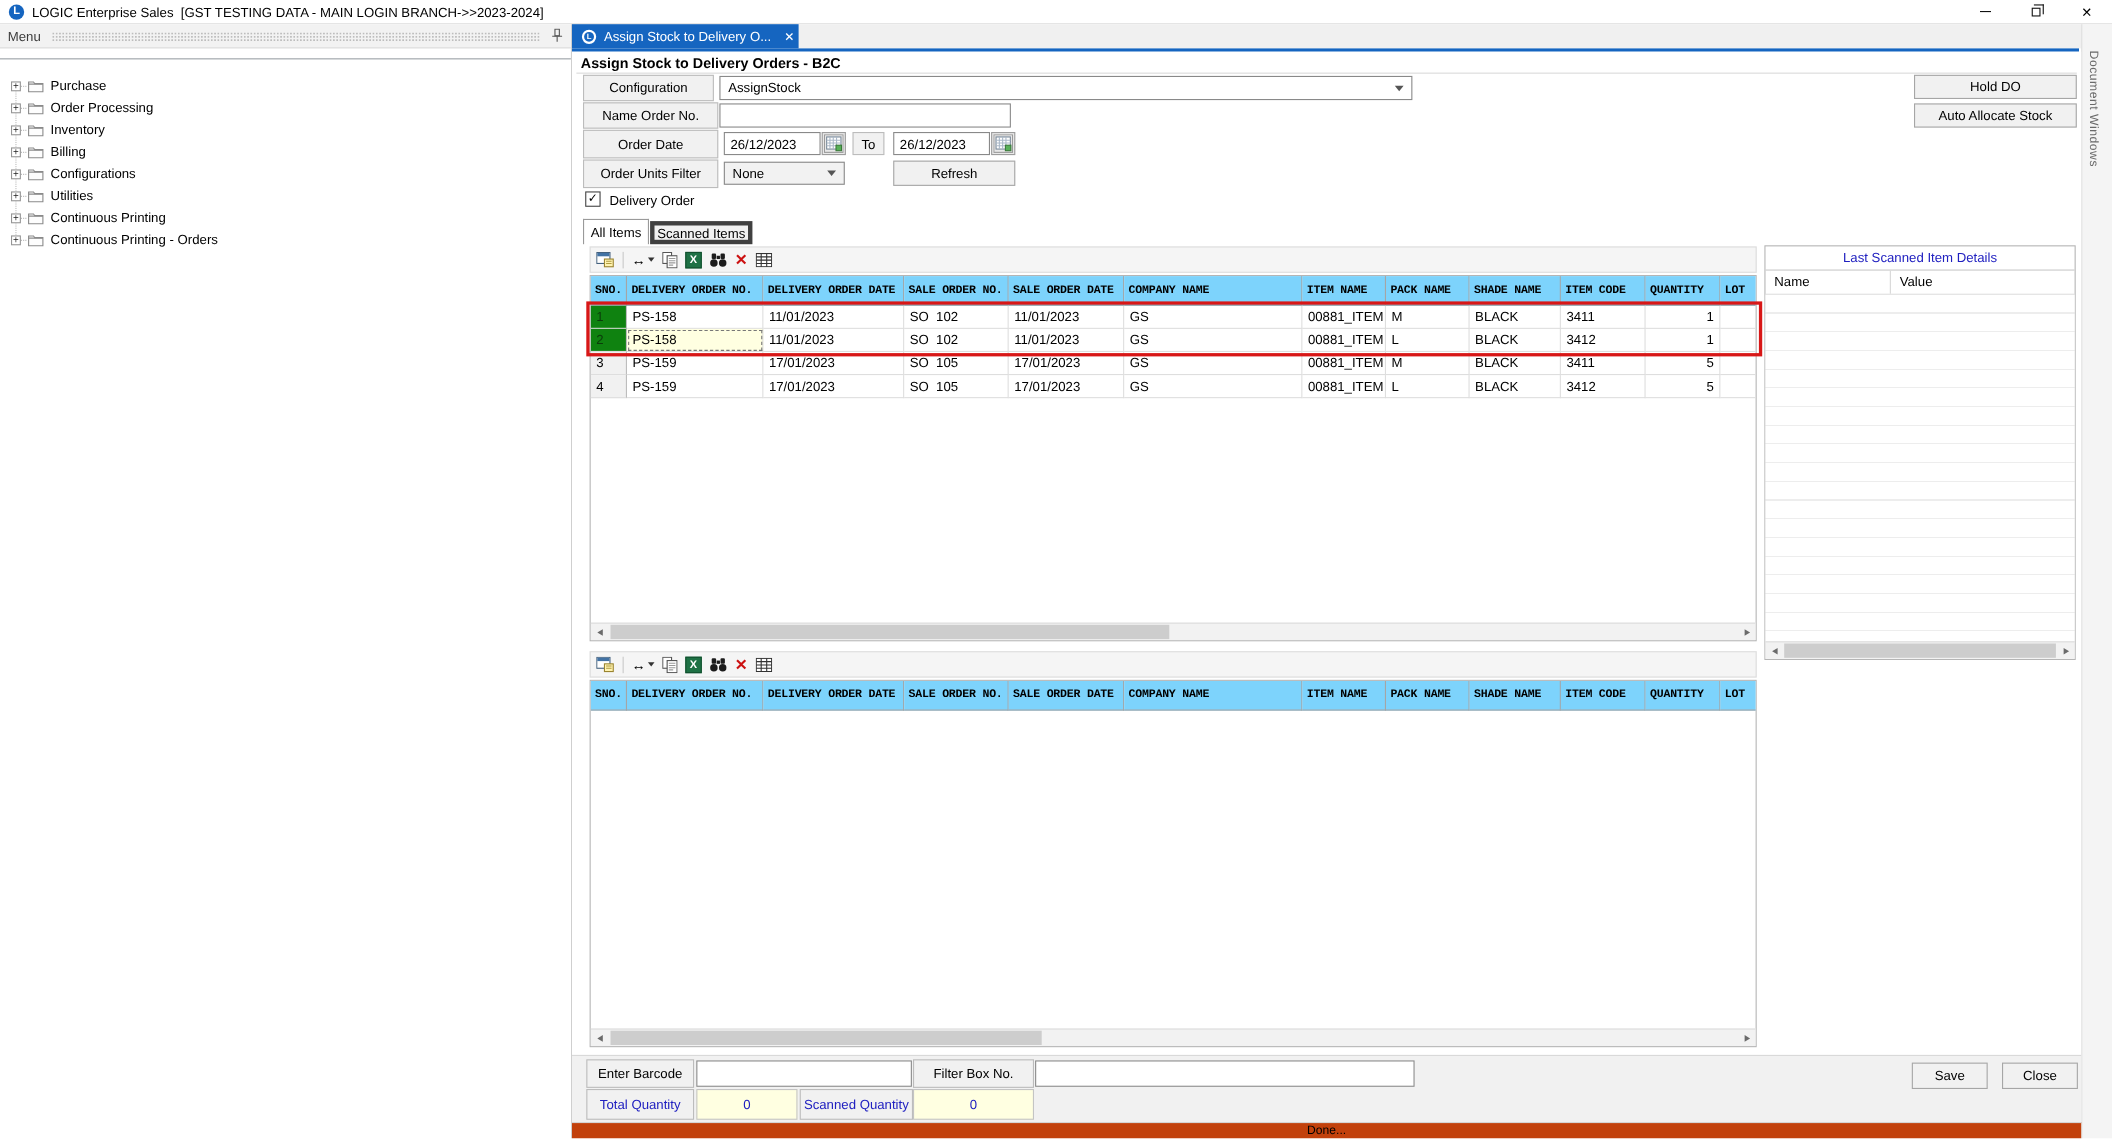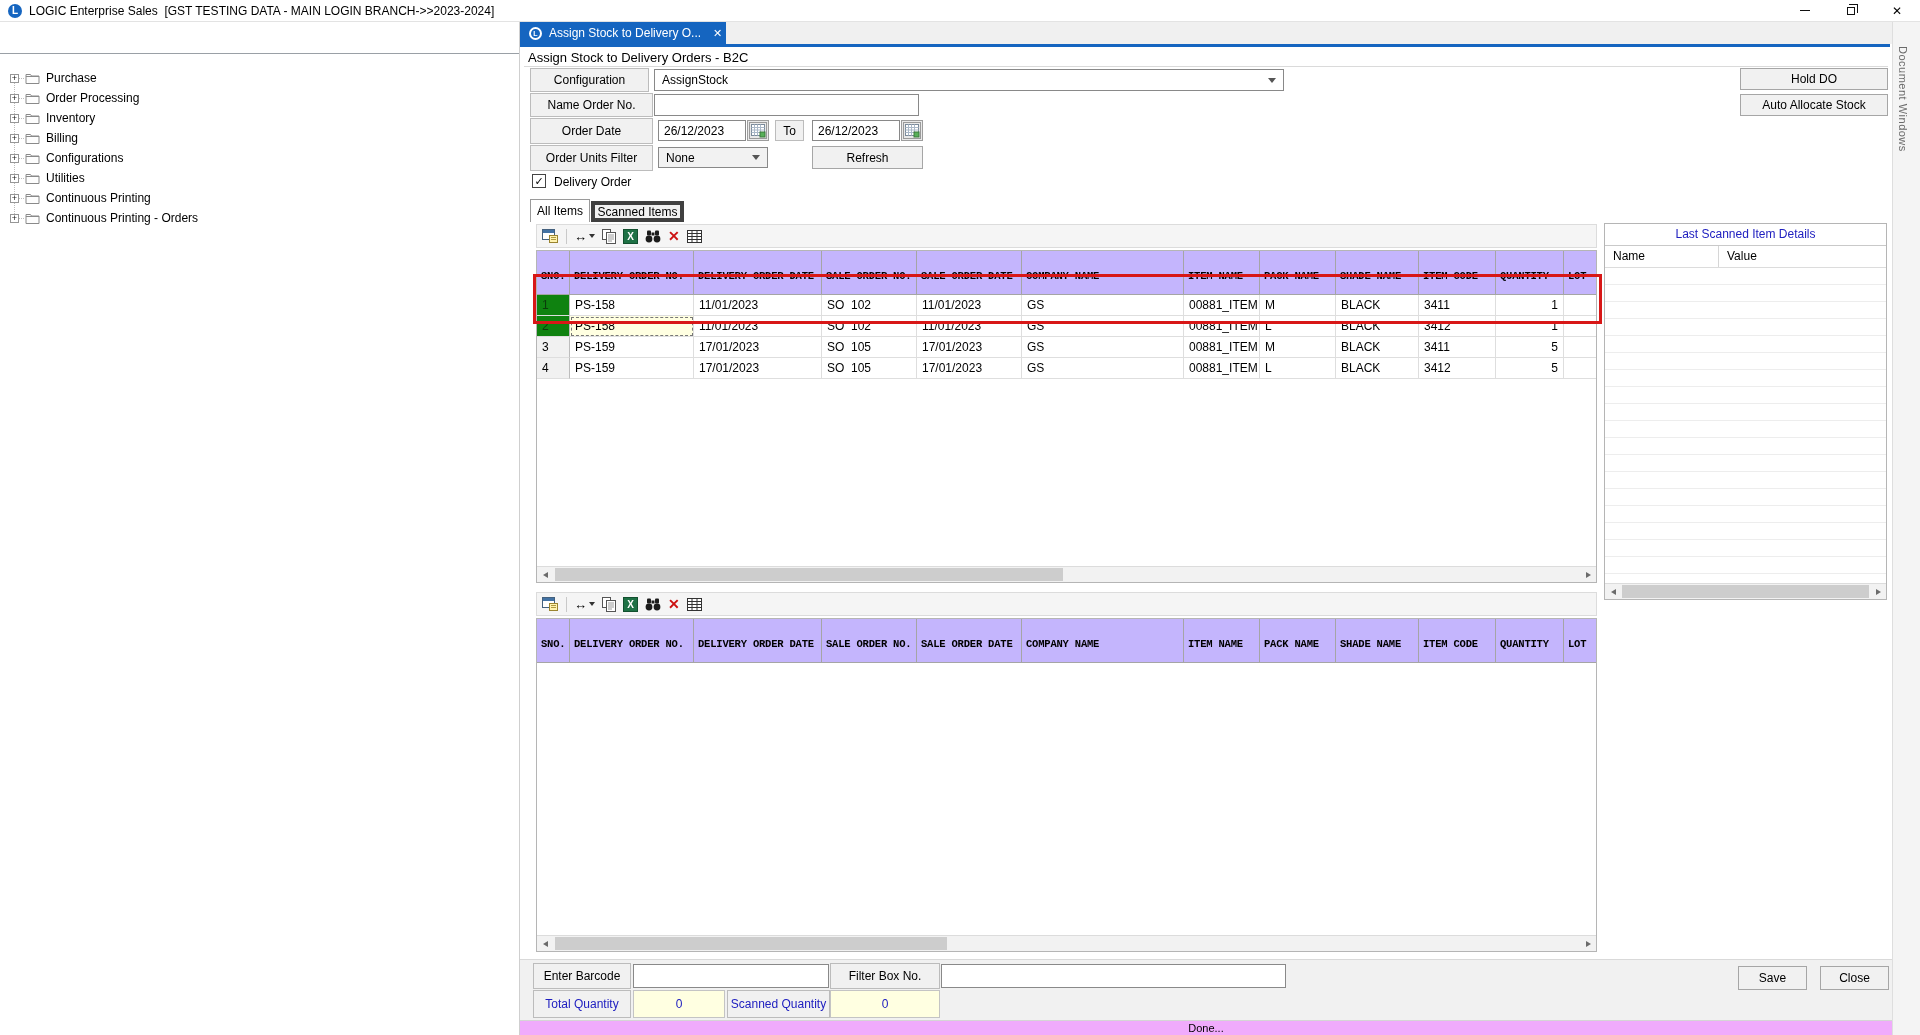--- a/index.html
+++ b/index.html
@@ -39,21 +39,21 @@
   .doc-tab{position:absolute;left:520px;top:22px;width:206px;height:22px;background:var(--tab-blue);color:#fff;display:flex;align-items:center;padding:0 9px}
   .tab-logo{width:13px;height:13px;border-radius:50%;background:var(--tab-blue);border:2px solid #fff;color:#fff;font-size:7px;font-weight:bold;text-align:center;line-height:9px;margin-right:7px;flex:none}
   .tab-label{white-space:pre}
   .tab-close{margin-left:12px;font-size:11px}
   .tab-underline{position:absolute;left:520px;top:44px;width:1370px;height:3px;background:var(--tab-blue)}
   .right-strip{position:absolute;left:1892px;top:22px;width:28px;height:1013px;background:#f4f4f4;border-left:1px solid #dedede}
   .strip-label{position:absolute;left:1897px;top:46px;writing-mode:vertical-rl;font-size:11px;color:#6a6a6a;letter-spacing:.5px}
 
   
   .content-bg{position:absolute;left:520px;top:47px;width:1372px;height:988px;background:#fff}
-  .form-title{position:absolute;left:528px;top:50px;font-weight:normal;font-size:13px}
+  .form-title{position:absolute;left:528px;top:50px;font-weight:bold;font-size:13px}
   .divider{position:absolute;left:524px;top:66px;width:1364px;height:1px;background:#dadada}
 
   .fld-label{position:absolute;background:#f1f1f1;border:1px solid #bcbcbc;display:flex;align-items:center;justify-content:center;text-align:center}
   .txt{position:absolute;background:#fff;border:1px solid #898989;padding:0 5px;font:inherit;color:#000;outline:none}
   .combo{position:absolute;background:#fff;border:1px solid #898989;display:flex;align-items:center;padding:0 7px}
   .combo.gray{background:#f2f2f2}
   .dd-arrow{width:0;height:0;border-left:4px solid transparent;border-right:4px solid transparent;border-top:5px solid #555;margin-left:auto}
   .btn{position:absolute;background:#f1f1f1;border:1px solid #a6a6a6;display:flex;align-items:center;justify-content:center}
   .cal-btn{position:absolute;background:#e9e9e9;border:1px solid #9d9d9d;display:flex;align-items:center;justify-content:center;padding:0}
   .checkbox{position:absolute;width:14px;height:14px;border:1px solid #444;background:#fff;font-size:11px;line-height:12px;text-align:center}
@@ -81,21 +81,21 @@
   .grid-row>div:nth-child(3){width:128px}
   .grid-row>div:nth-child(4){width:95px}
   .grid-row>div:nth-child(5){width:105px}
   .grid-row>div:nth-child(6){width:162px}
   .grid-row>div:nth-child(7){width:76px}
   .grid-row>div:nth-child(8){width:76px}
   .grid-row>div:nth-child(9){width:83px}
   .grid-row>div:nth-child(10){width:77px}
   .grid-row>div:nth-child(11){width:68px}
   .grid-row>div:nth-child(12){width:40px}
-  .grid-head>div{height:44px;line-height:26px;background:#c4b5fd;border-right:1px solid #a5a5a5;border-bottom:1px solid #a5a5a5;font-family:"Liberation Mono",monospace;font-weight:bold;font-size:10.5px;letter-spacing:-0.2px;padding:12px 4px}
+  .grid-head>div{height:27px;line-height:26px;background:#7dd3fc;border-right:1px solid #a5a5a5;border-bottom:1px solid #a5a5a5;font-family:"Liberation Mono",monospace;font-weight:bold;font-size:10.5px;letter-spacing:-0.2px;padding:0 4px}
   .grid-body .grid-row>div{height:21px;line-height:20px;border-right:1px solid #dedede;border-bottom:1px solid #dedede;padding:0 5px;font-size:12px}
   .grid-body .grid-row>div:nth-child(1){background:#f1f1f1;border-right-color:#bdbdbd}
   .grid-body .grid-row>div:nth-child(11){text-align:right}
   .sno-selected{background:var(--sel-green)!important;color:#0b3d0b}
   .cell-focused{background:var(--focus-yellow)!important;outline:1px dashed #777;outline-offset:-2px}
   .red-annotation{position:absolute;border:3px solid var(--ann-red);background:transparent;z-index:6;pointer-events:none}
 
   
   .hscroll{position:absolute;left:0;right:0;bottom:0;height:16px;background:#f2f2f2;border-top:1px solid #dcdcdc;display:flex;align-items:center}
   .hs-arrow{width:16px;height:15px;display:flex;align-items:center;justify-content:center;flex:none}
@@ -111,21 +111,21 @@
   .nv-head>div{line-height:21px;padding-left:8px}
   .nv-name{width:114px;border-right:1px solid #d6d6d6}
   .nv-value{flex:1}
   .nv-rows{flex:1;background:repeating-linear-gradient(to bottom,#fff 0 16px,#ededed 16px 17px)}
   .last-panel .hscroll{position:relative;flex:none}
 
   
   .bottom-strip{position:absolute;left:520px;top:959px;width:1372px;height:61px;background:#f1f1f1;border-top:1px solid #d9d9d9}
   .blue-text{color:var(--lbl-blue)}
   .yellow-box{position:absolute;background:var(--focus-yellow);border:1px solid #c4c4c4;display:flex;align-items:center;justify-content:center;color:var(--lbl-blue)}
-  .statusbar{position:absolute;left:520px;top:1020px;width:1372px;height:15px;background:#f0abfc;border-top:1px solid #d5d5d5;display:flex;align-items:center;justify-content:center;font-size:11px}
+  .statusbar{position:absolute;left:520px;top:1020px;width:1372px;height:15px;background:#c2410c;border-top:1px solid #d5d5d5;display:flex;align-items:center;justify-content:center;font-size:11px}
 </style>
 </head>
 <body>
 
 <div class="titlebar">
   <span class="app-logo">L</span>
   <span class="title-text">LOGIC Enterprise Sales  [GST TESTING DATA - MAIN LOGIN BRANCH-&gt;&gt;2023-2024]</span>
   <div class="win-btns">
     <div class="win-btn">
         <span class="glyph-min"></span>
@@ -133,20 +133,31 @@
     <div class="win-btn">
         <span class="glyph-restore"></span>
       </div>
     <div class="win-btn">
         <span class="glyph-close">✕</span>
       </div>
   </div>
 </div>
 
 <div class="left-panel">
+  <div class="menu-header">
+    <span>Menu</span>
+    <span class="menu-dots"></span>
+    <svg class="pin" width="11" height="13" viewBox="0 0 11 13">
+      <g stroke="#555" fill="none">
+          <rect x="3.5" y="0.5" width="4" height="6"></rect>
+          <line x1="1" y1="7" x2="10" y2="7"></line>
+          <line x1="5.5" y1="7" x2="5.5" y2="12"></line>
+        </g>
+    </svg>
+  </div>
   <div class="tree-box">
     <div class="tree">
       <div class="tree-vline"></div>
       <div>
           <div class="tree-item">
           <span class="expander">+</span>
           <span class="t-stub"></span>
           <svg class="folder-icon" width="15" height="12" viewBox="0 0 15 12">
             <path d="M1 2.5 h4.5 l1 1.5 H14 v7.5 H1 z" fill="#fdfdfd" stroke="#8a8a8a"></path>
             <path d="M1 4.5 h13" stroke="#8a8a8a" fill="none"></path>

